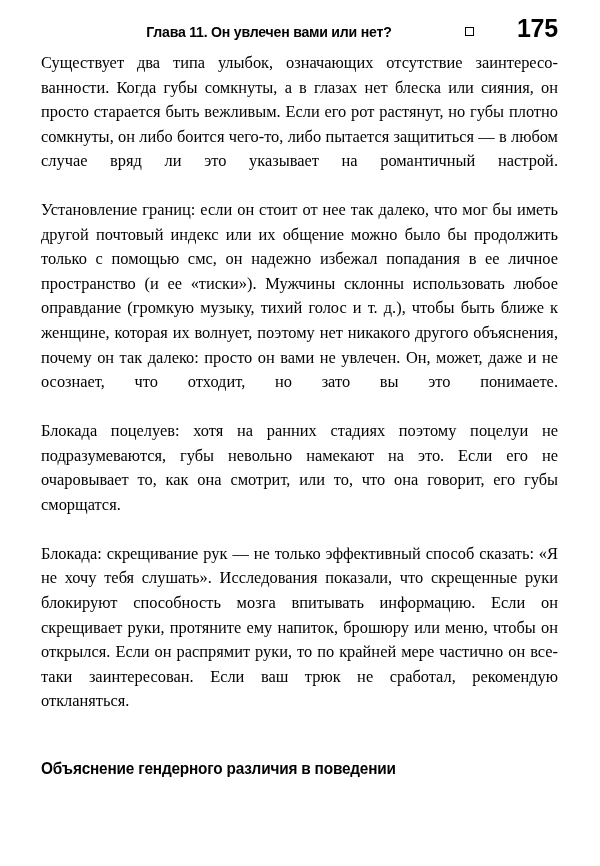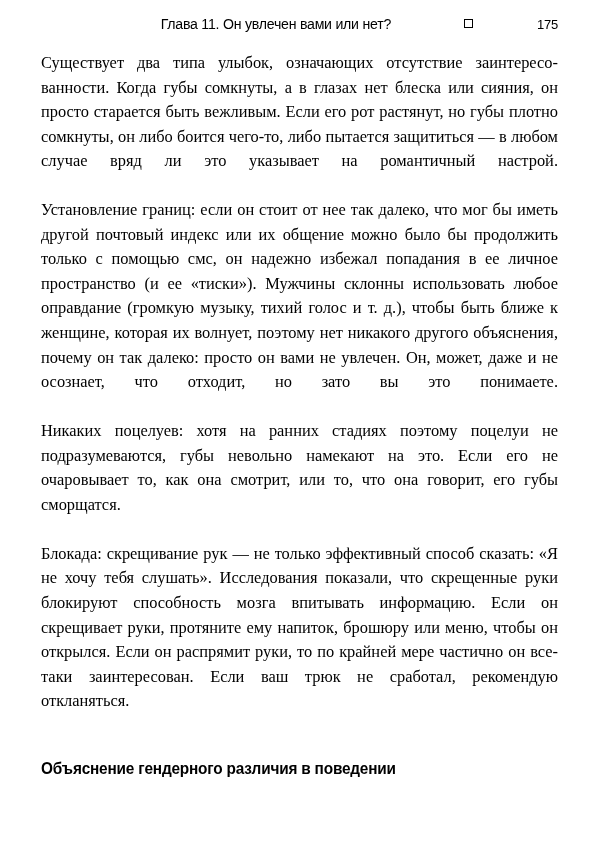--- a/index.html
+++ b/index.html
@@ -31,21 +31,21 @@
   .running-head {
     position: absolute;
     left: 41px;
     top: 16px;
     width: 517px;
     height: 26px;
     display: flex;
     align-items: baseline;
     justify-content: flex-end;
     font-family: "Liberation Sans", "DejaVu Sans", sans-serif;
-    font-weight: 400;
+    font-weight: 700;
     white-space: nowrap;
     gap: 43px;
   }
   .running-head .chapter-title {
     font-size: 15.2px;
     letter-spacing: -0.25px;
     transform: scaleX(0.93);
     transform-origin: right baseline;
     line-height: 1;
   }
@@ -54,23 +54,22 @@
     width: 9px;
     height: 9px;
     border: 1.7px solid #000;
     box-sizing: border-box;
     margin: 0 0 0 21px;
     position: relative;
     top: -1px;
     flex: 0 0 auto;
   }
   .running-head .page-number {
-    font-size: 13px;
+    font-size: 25px;
     letter-spacing: -0.2px;
-    margin-left: 21px;
     line-height: 1;
   }
 
   
   .column {
     position: absolute;
     left: 41px;
     top: 51px;
     width: 517px;
   }
@@ -133,21 +132,21 @@
 
     <div class="gap-par"></div>
 
 
     <div class="gap-par"></div>
 
     <p class="body-par"><span class="run-in">Установление границ:</span><span> если он стоит от нее так далеко, что мог бы иметь другой почтовый индекс или их общение можно было бы про­должить только с помощью смс, он надежно избежал попадания в ее личное пространство (и ее «тиски»). Мужчины склонны использовать любое оправдание (громкую музыку, тихий голос и т. д.), чтобы быть ближе к женщине, которая их волнует, поэтому нет никакого друго­го объяснения, почему он так далеко: просто он вами не увлечен. Он, может, даже и не осознает, что отходит, но зато вы это понимаете.</span></p>
 
     <div class="gap-par"></div>
 
-    <p class="body-par"><span class="run-in">Никаких поцелуев:</span><span> хотя на ранних стадиях поэтому поцелуи не подразумеваются, губы невольно намекают на это. Если его не очаровывает то, как она смотрит, или то, что она говорит, его губы сморщатся.</span></p>
+    <p class="body-par"><span class="run-in">Блокада поцелуев:</span><span> хотя на ранних стадиях поэтому поцелуи не подразумеваются, губы невольно намекают на это. Если его не очаровывает то, как она смотрит, или то, что она говорит, его губы сморщатся.</span></p>
 
     <div class="gap-par"></div>
 
     <p class="body-par"><span class="run-in">Блокада:</span><span> скрещивание рук — не только эффективный способ ска­зать: «Я не хочу тебя слушать». Исследования показали, что скре­щенные руки блокируют способность мозга впитывать информацию. Если он скрещивает руки, протяните ему напиток, брошюру или меню, чтобы он открылся. Если он распрямит руки, то по крайней мере частично он все-таки заинтересован. Если ваш трюк не срабо­тал, рекомендую откланяться.</span></p>
 
     <div class="gap-head"></div>
 
     <h2 class="section-heading">Объяснение гендерного различия в поведении</h2>
 
   </div>

